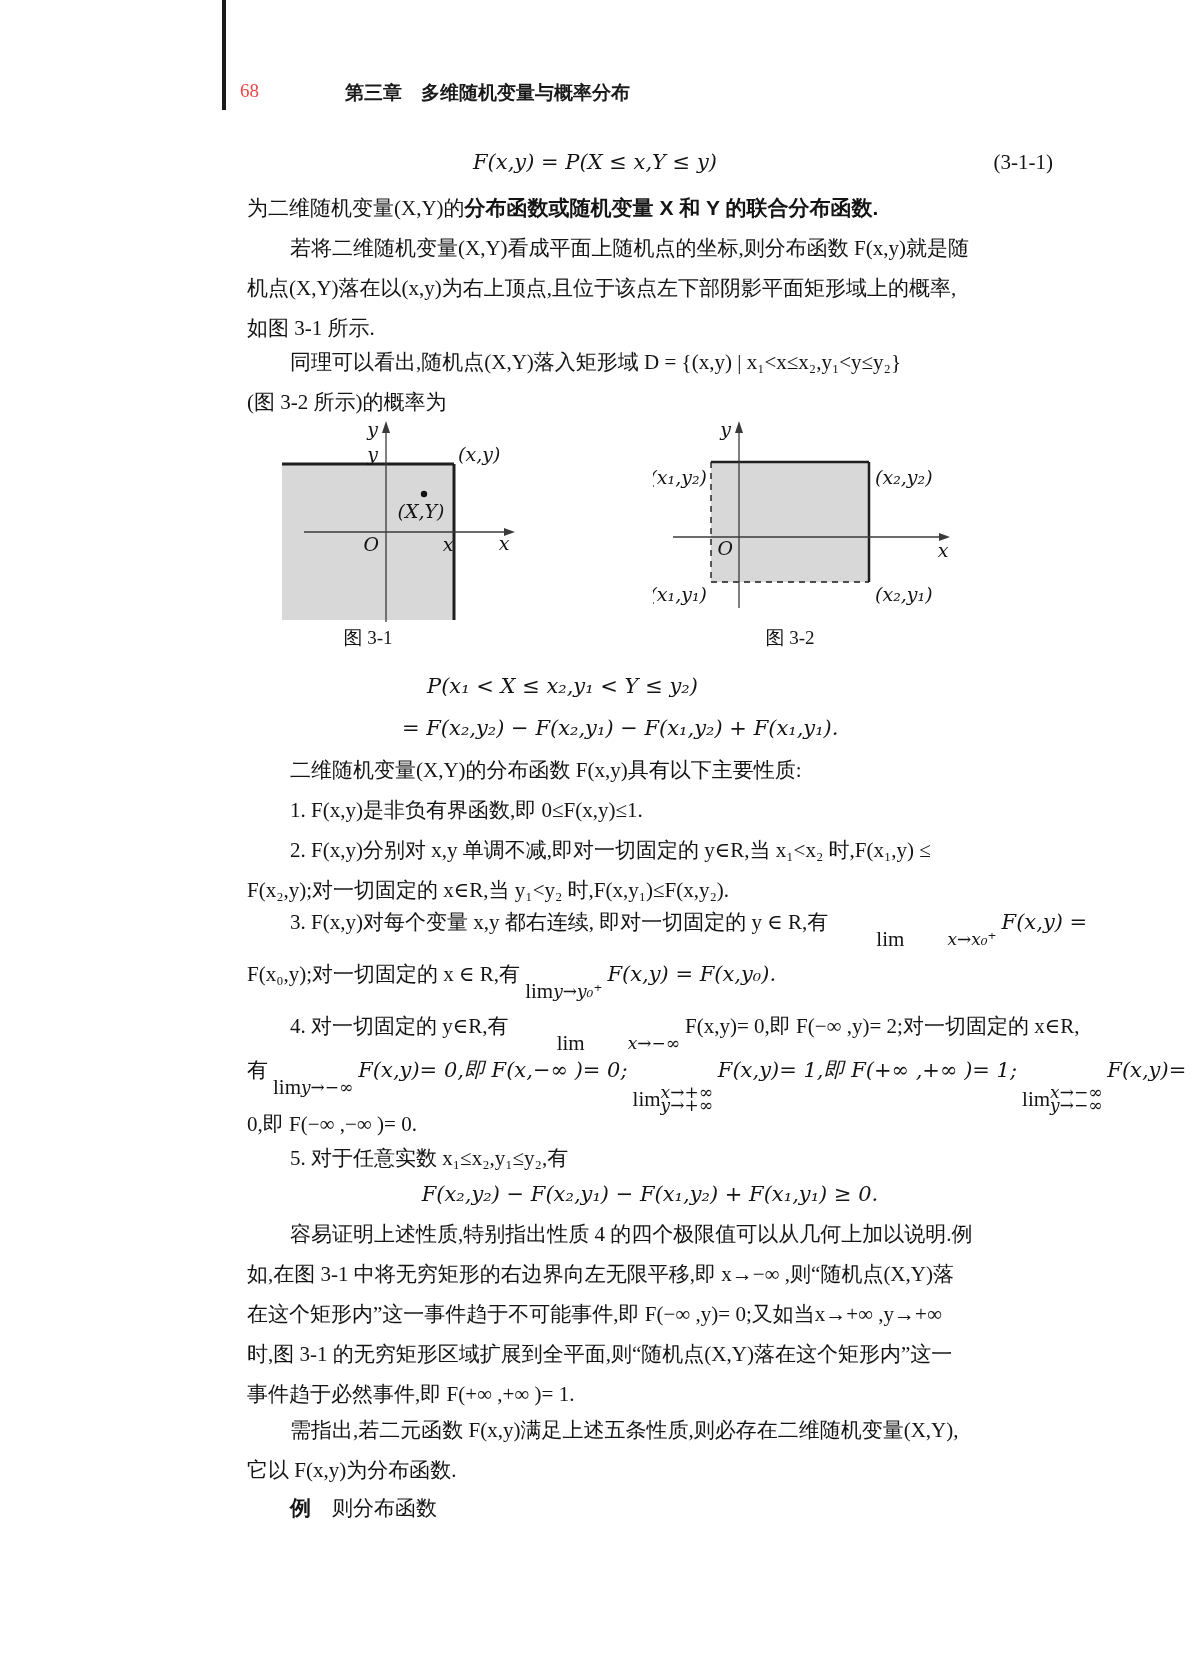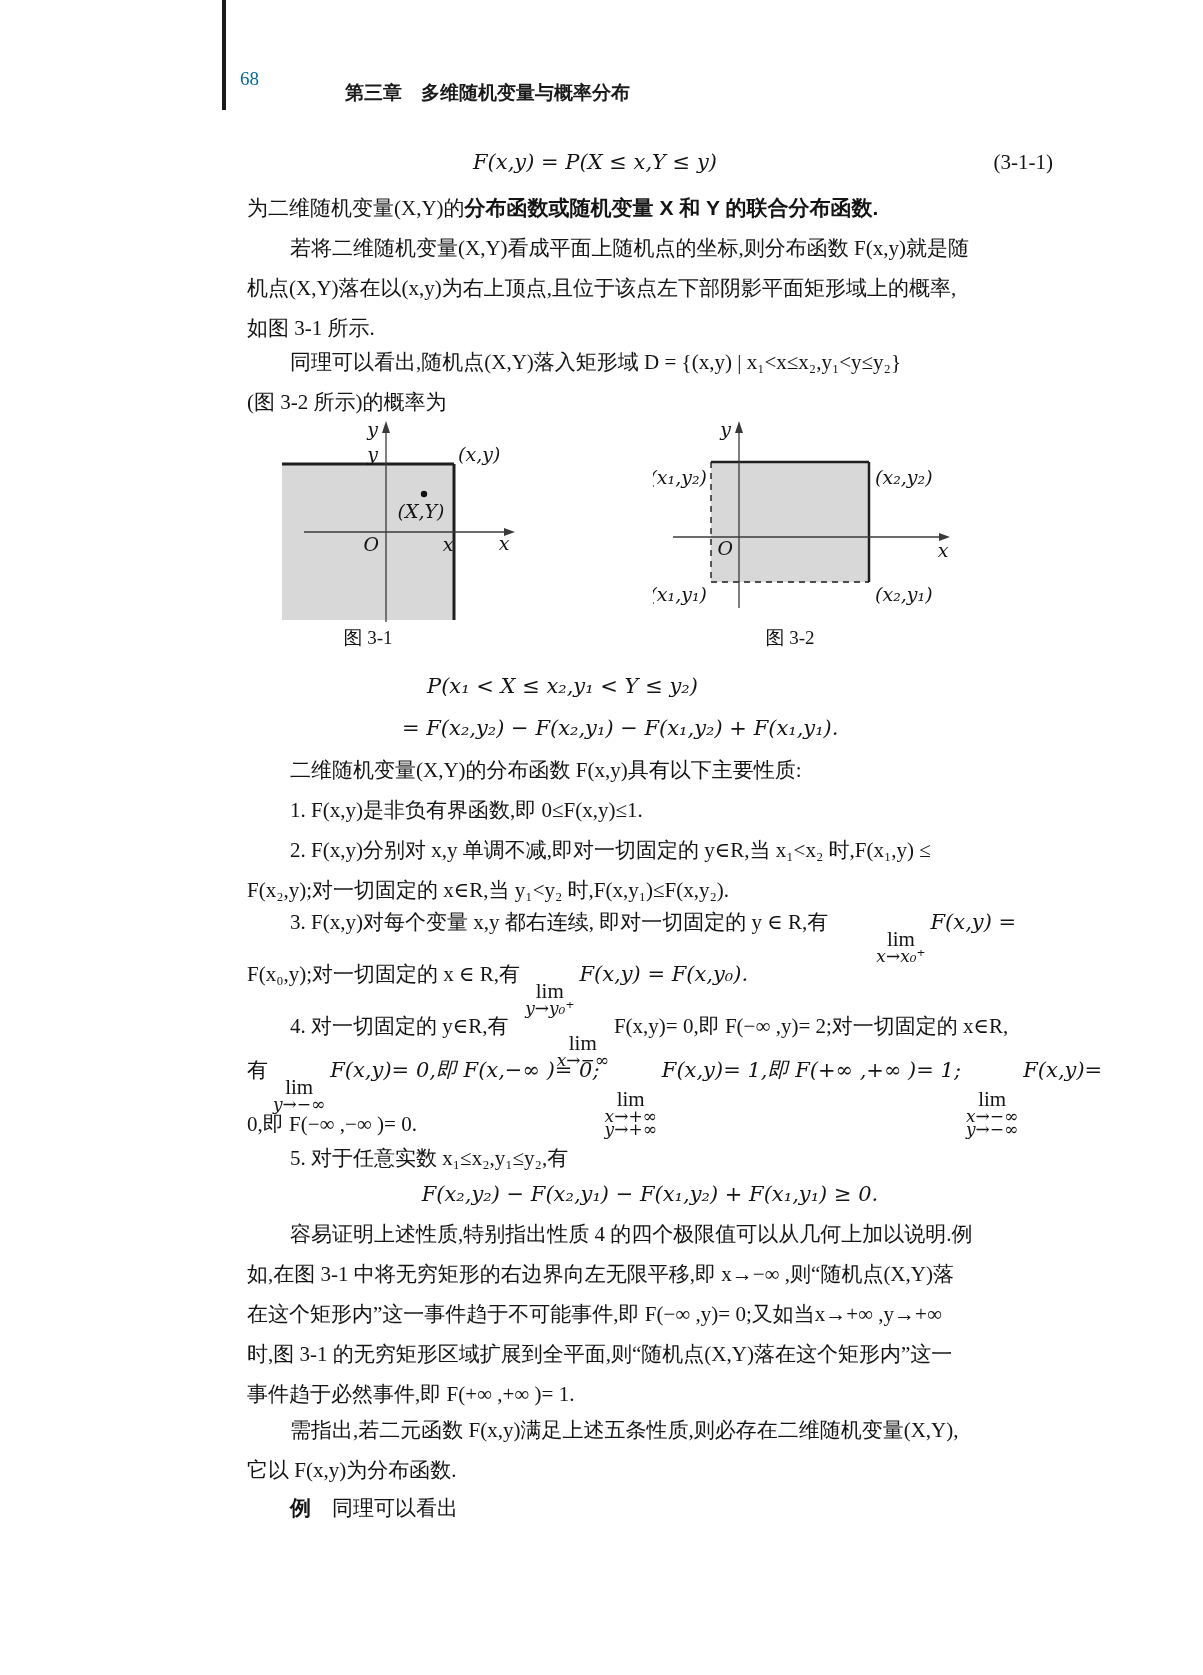--- a/index.html
+++ b/index.html
@@ -1,31 +1,31 @@
 <!DOCTYPE html>
 <html><head>
 <meta charset="utf-8">
 <style>
   html,body{margin:0;padding:0;background:#ffffff;}
   .page{position:relative;width:1203px;height:1675px;background:#ffffff;overflow:hidden;
         font-family:"Liberation Serif","DejaVu Serif",serif;color:#141414;}
   .side-rule{position:absolute;left:222px;top:0;width:4px;height:110px;background:#1a1a1a;}
-  .page-num{position:absolute;left:240px;top:68px;font-size:19px;color:#0369a1;}
+  .page-num{position:absolute;left:240px;top:80px;font-size:19px;color:#ef4444;}
   .chap-title{position:absolute;left:345px;top:80px;font-size:19px;font-weight:bold;
               font-family:"Liberation Sans","DejaVu Sans",sans-serif;color:#1a1a1a;}
   .content{position:absolute;left:203px;top:0;width:806px;height:1675px;}
   .line{position:absolute;left:0;width:806px;height:40px;line-height:40px;
         font-size:21px;white-space:nowrap;margin-left:44px;}
   .indent{text-indent:2.05em;}
   .math{font-style:italic;font-family:"DejaVu Serif","Liberation Serif",serif;}
   .ctr{text-align:center;}
   .eqrow{display:flex;}
   .eqrow .eq-body{flex:1;text-align:center;}
   .eqrow .eq-tag{width:110px;text-align:right;font-style:normal;}
-  .lim{display:inline-flex;flex-direction:column;align-items:center;
+  .lim{display:inline-flex;flex-direction:row;align-items:center;
        vertical-align:-17px;line-height:normal;margin:0 5px;}
   .lim .top{font-size:21px;line-height:22px;font-style:normal;}
   .lim .sub{font-size:17px;line-height:13px;font-style:italic;white-space:pre-line;text-align:center;
             font-family:"DejaVu Serif","Liberation Serif",serif;}
   .lim2{vertical-align:-29px;}
   .figures{position:absolute;top:420px;left:0;width:806px;height:240px;}
   .figsvg{position:absolute;top:0;}
   .figcap{position:absolute;top:203px;height:30px;line-height:30px;font-size:19px;text-align:center;}
   .fig-text{font-family:"DejaVu Serif","Liberation Serif",serif;font-style:italic;font-size:19px;fill:#141414;}
   b{font-family:"Liberation Sans","DejaVu Sans",sans-serif;}
@@ -146,17 +146,17 @@
     <div class="line indent" style="top:1214px">容易证明上述性质,特别指出性质 4 的四个极限值可以从几何上加以说明.例</div>
     <div class="line" style="top:1254px">如,在图 3-1 中将无穷矩形的右边界向左无限平移,即 x→−∞ ,则“随机点(X,Y)落</div>
     <div class="line" style="top:1294px">在这个矩形内”这一事件趋于不可能事件,即 F(−∞ ,y)= 0;又如当x→+∞ ,y→+∞</div>
     <div class="line" style="top:1334px">时,图 3-1 的无穷矩形区域扩展到全平面,则“随机点(X,Y)落在这个矩形内”这一</div>
     <div class="line" style="top:1374px">事件趋于必然事件,即 F(+∞ ,+∞ )= 1.</div>
 
     <div class="line indent" style="top:1410px">需指出,若二元函数 F(x,y)满足上述五条性质,则必存在二维随机变量(X,Y),</div>
     <div class="line" style="top:1450px">它以 F(x,y)为分布函数.</div>
 
     <div class="line indent" style="top:1488px">
-      <b>例</b><span style="display:inline-block;width:1em"></span><span>同理可以看出</span>
+      <b>例</b><span style="display:inline-block;width:1em"></span><span>则分布函数</span>
     </div>
 
   </div>
 </div>
 
 </body></html>

